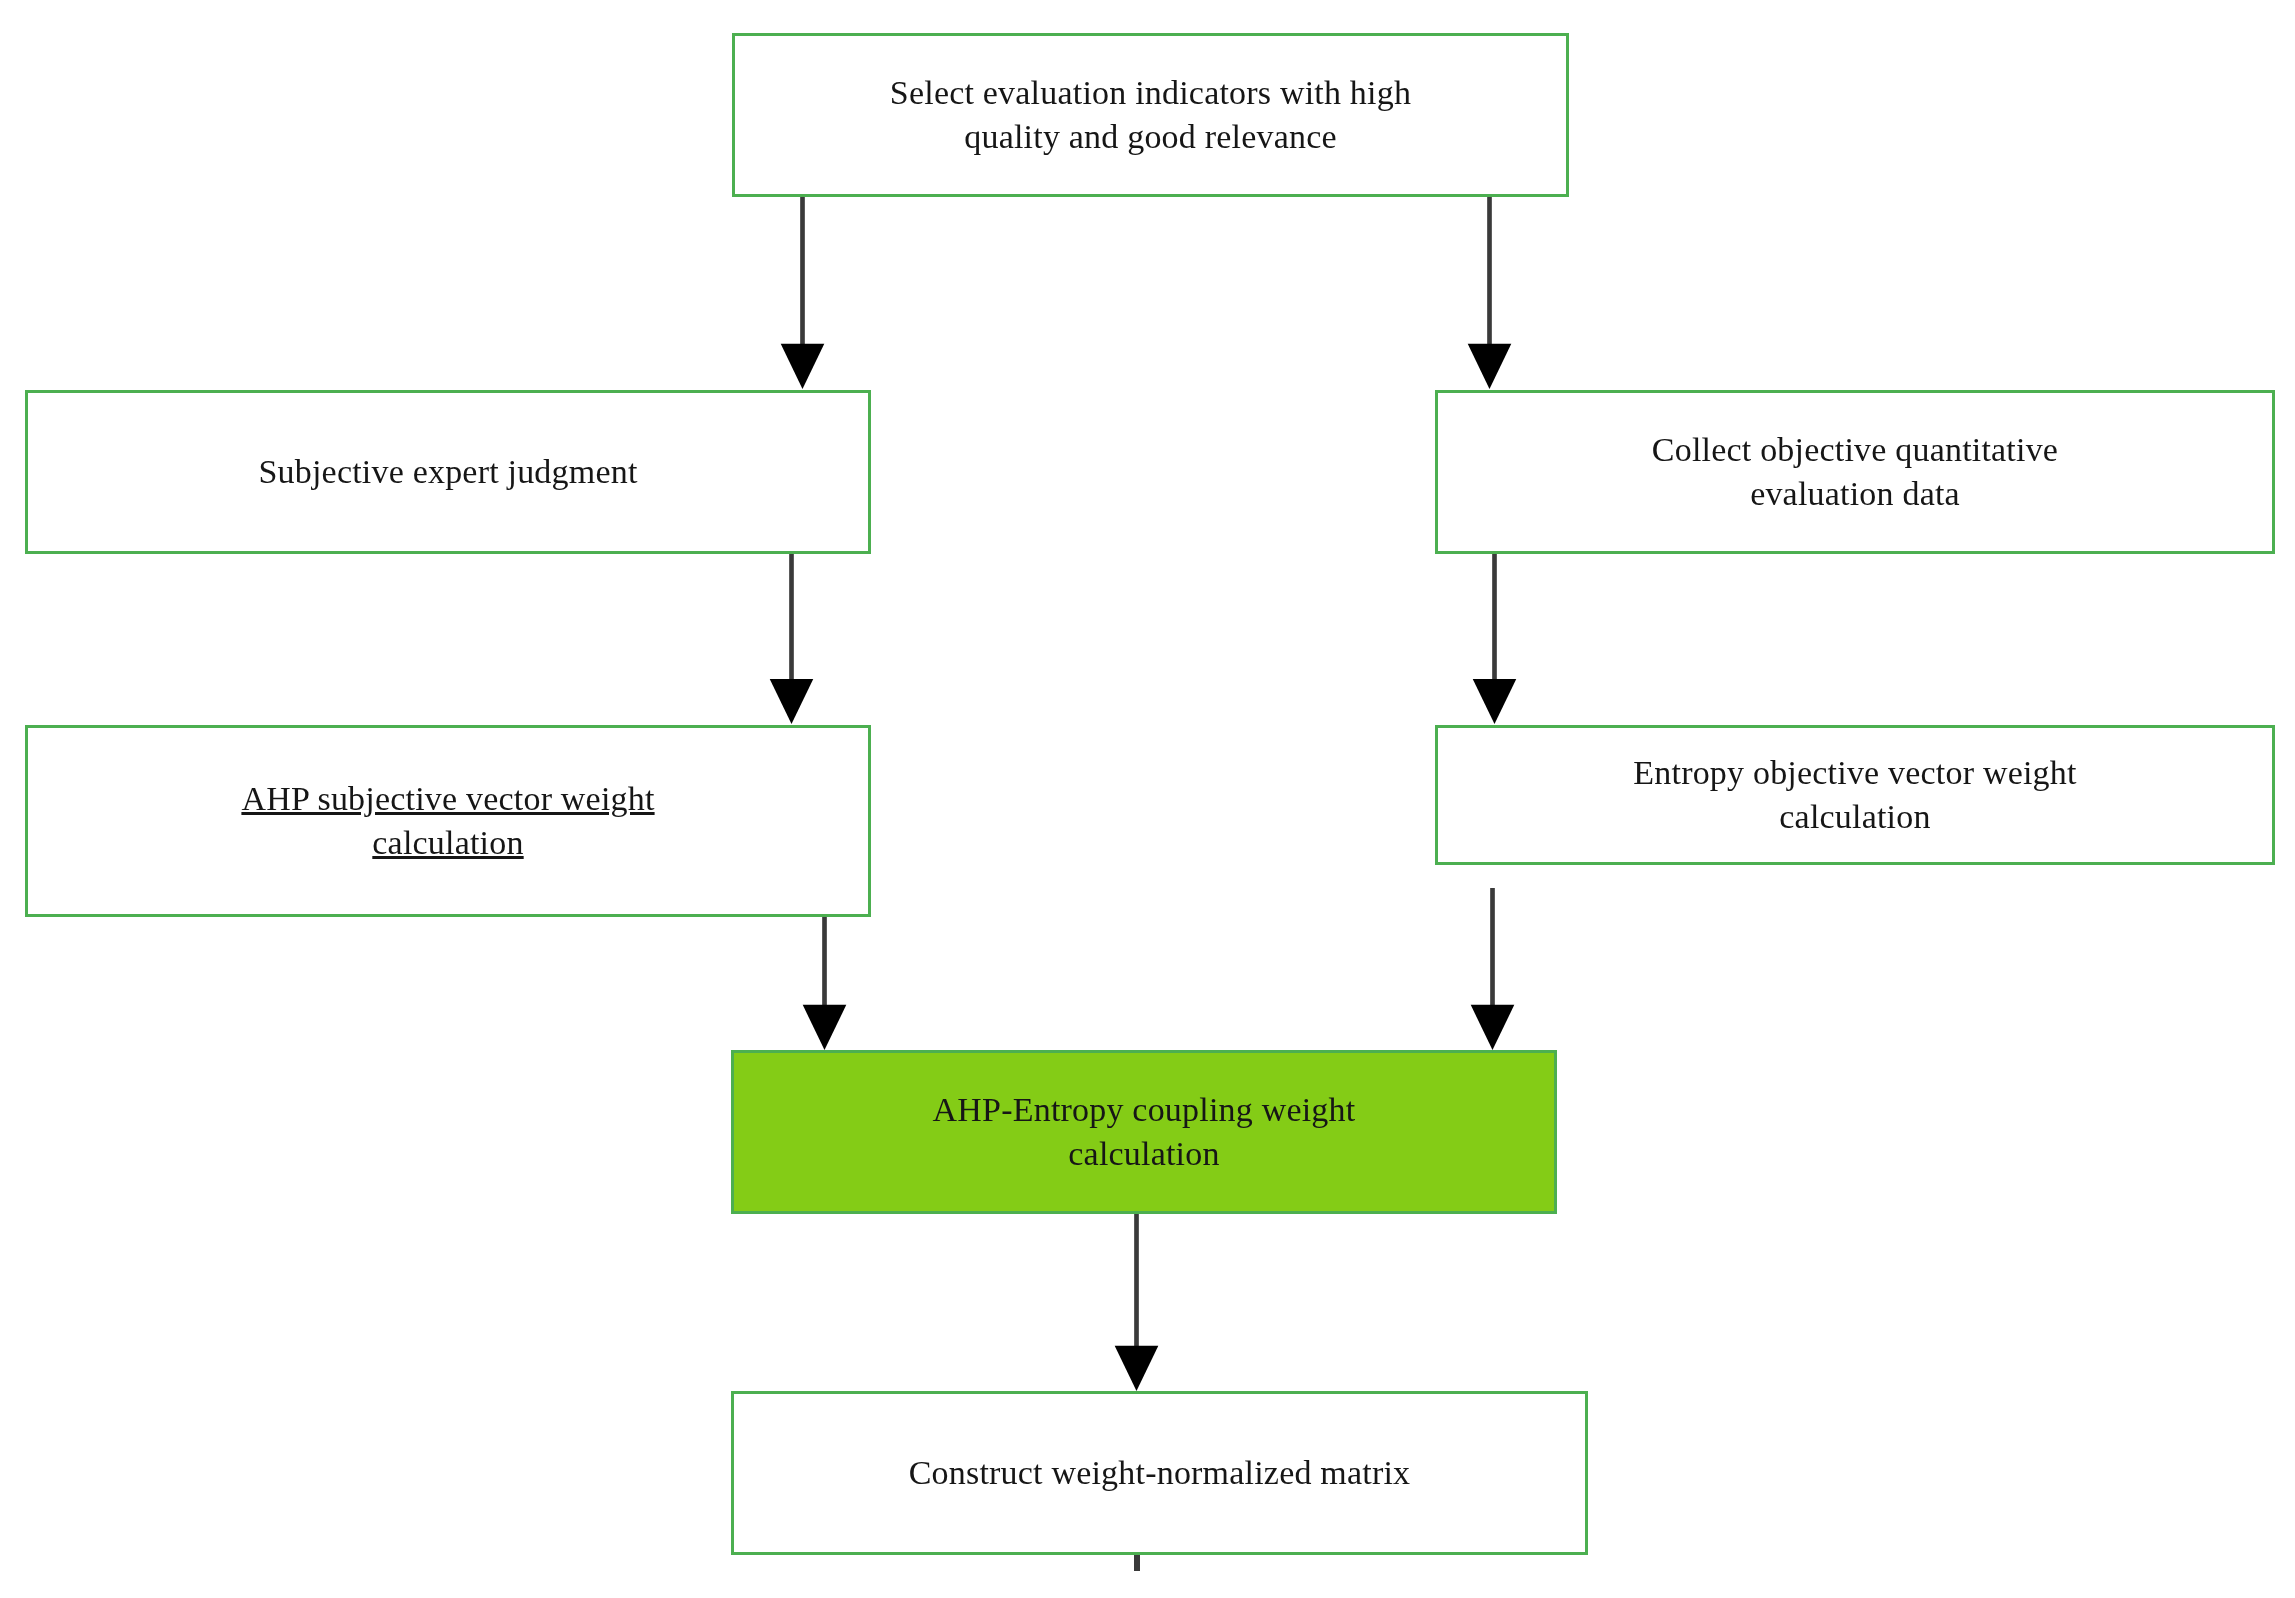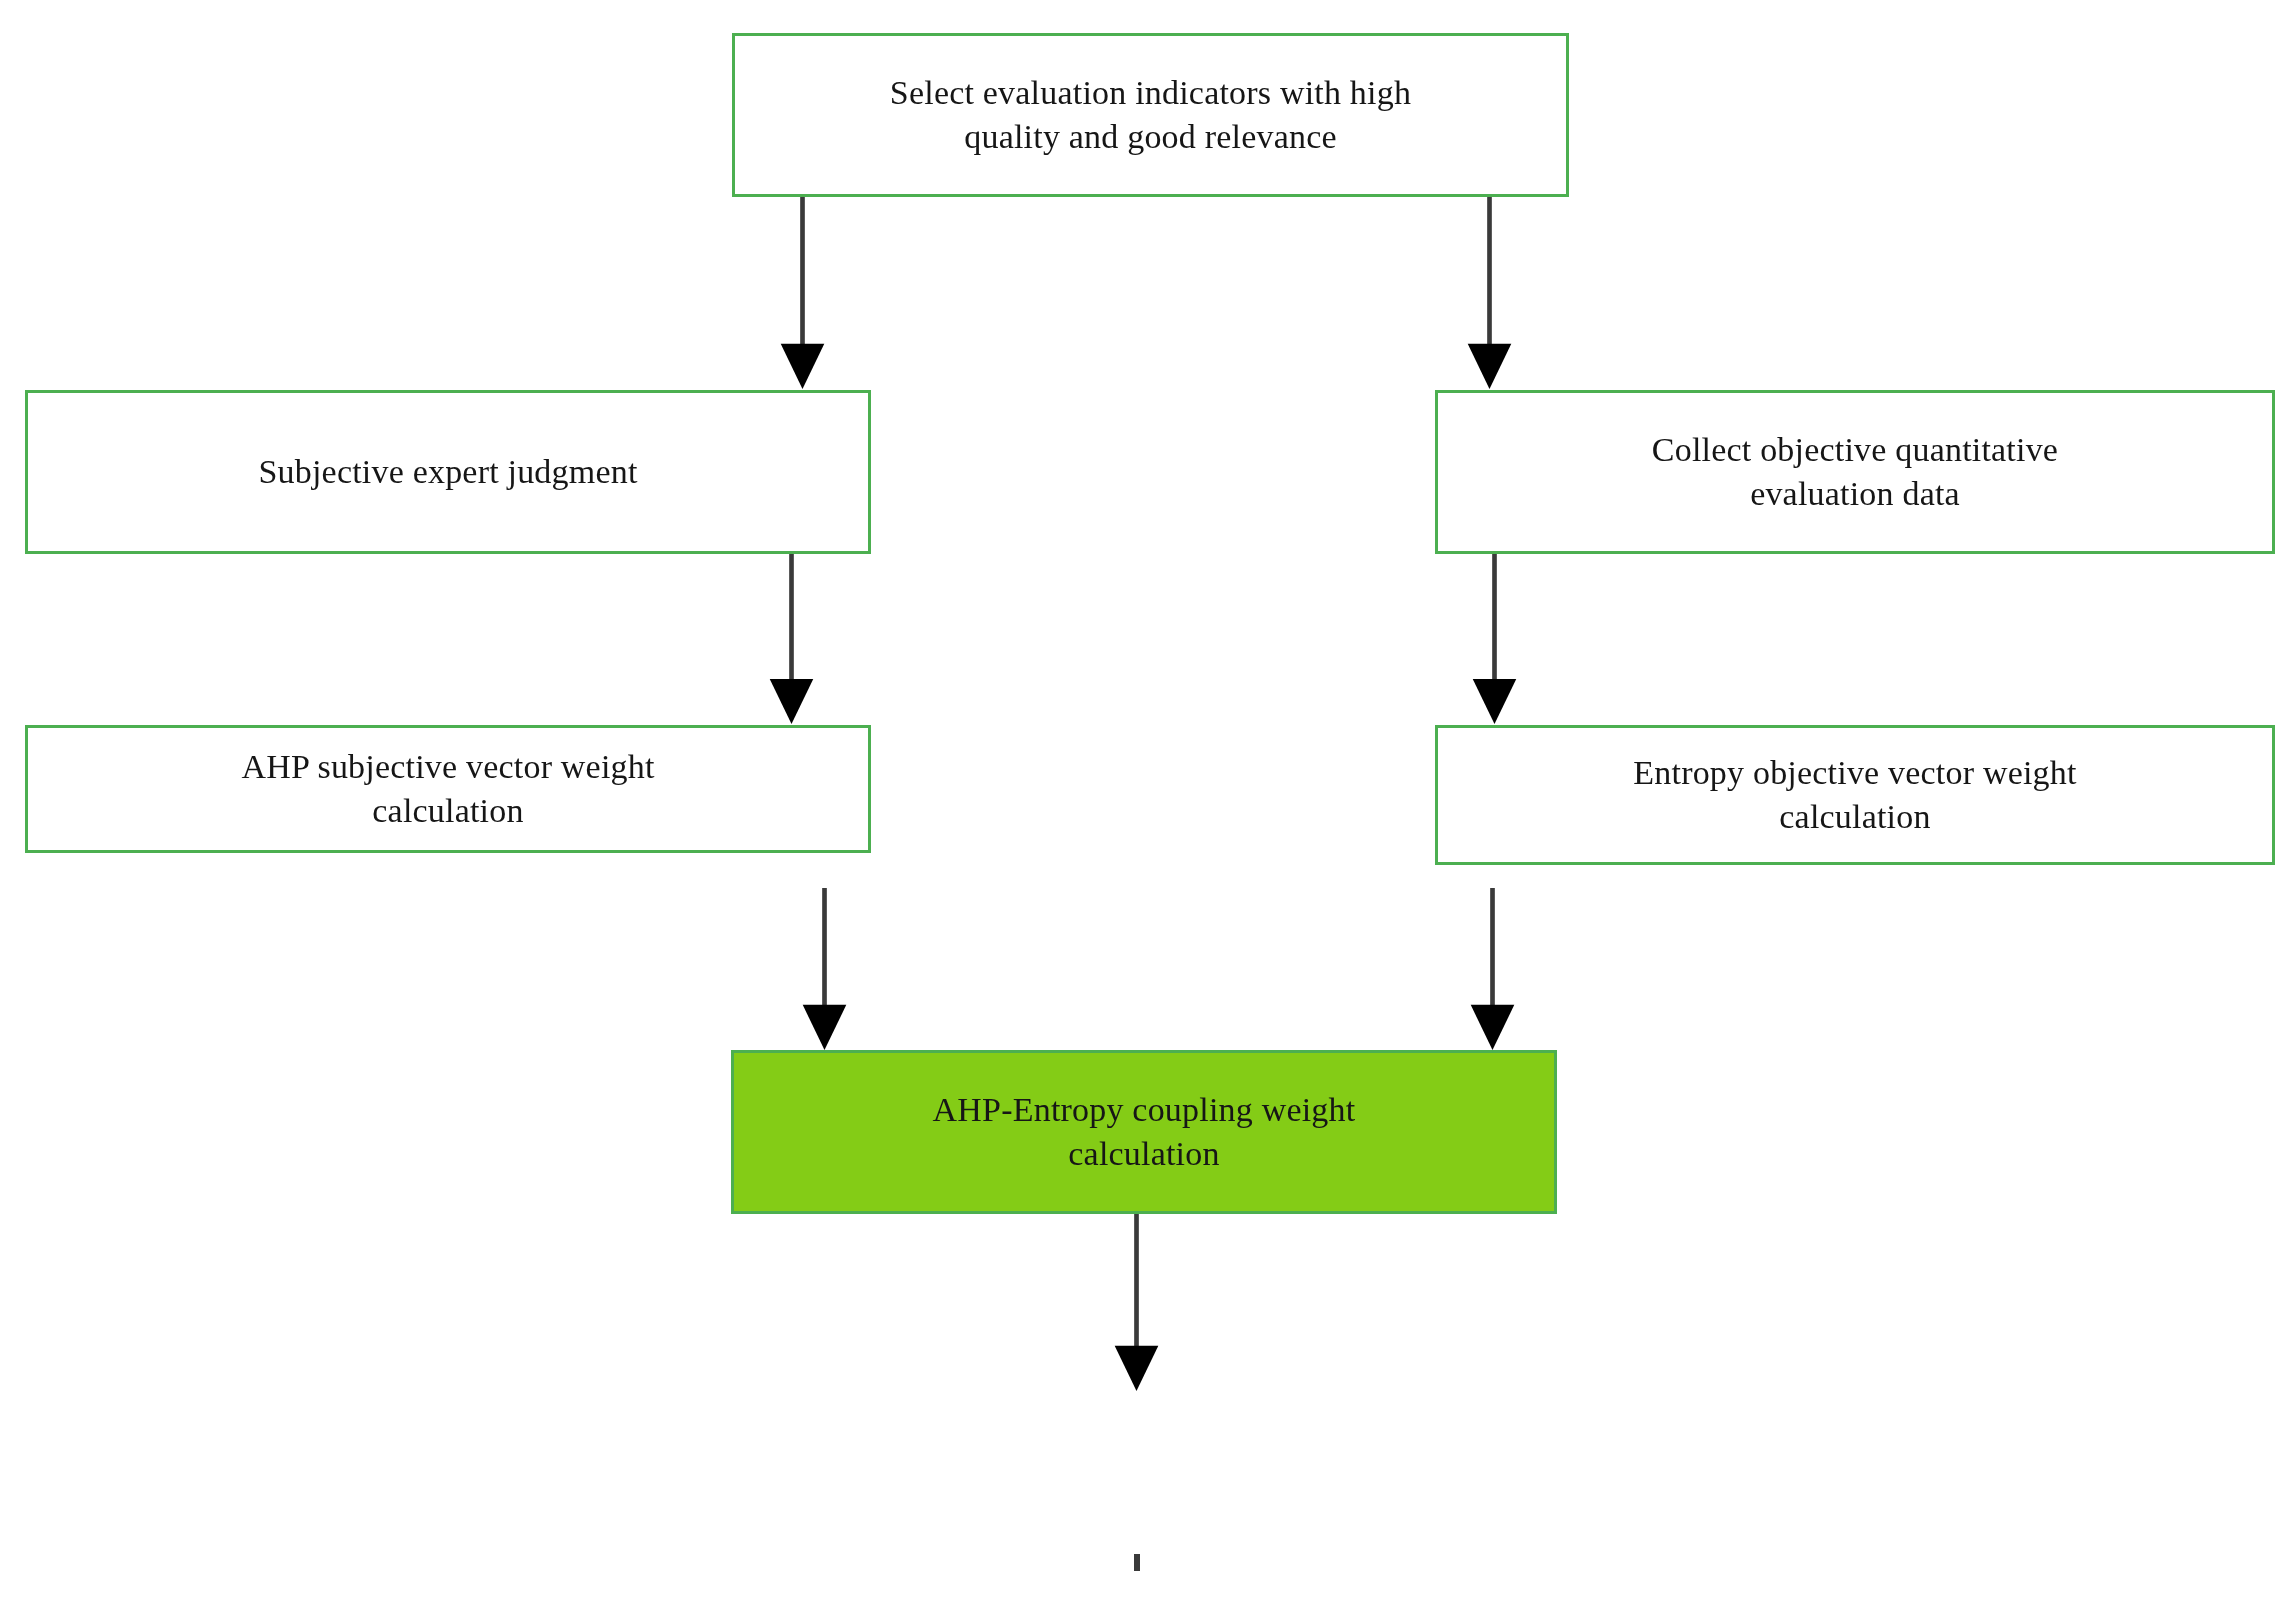--- a/index.html
+++ b/index.html
@@ -99,26 +99,29 @@
       <span class="node-label">Select evaluation indicators with high
 quality and good relevance</span>
     </div>
     <div class="node" style="left: 25px; top: 390px; width: 846px; height: 164px; border-color: rgb(76, 175, 80); background: rgb(255, 255, 255); color: rgb(22, 22, 22);">
       <span class="node-label">Subjective expert judgment</span>
     </div>
     <div class="node" style="left: 1435px; top: 390px; width: 840px; height: 164px; border-color: rgb(76, 175, 80); background: rgb(255, 255, 255); color: rgb(22, 22, 22);">
       <span class="node-label">Collect objective quantitative
 evaluation data</span>
     </div>
-    <div class="node" style="left: 25px; top: 725px; width: 846px; height: 128px; border-color: rgb(76, 175, 80); background: rgb(255, 255, 255); color: rgb(22, 22, 22);">
+    <div class="node" style="left: 25px; top: 725px; width: 846px; height: 192px; border-color: rgb(76, 175, 80); background: rgb(255, 255, 255); color: rgb(22, 22, 22); text-decoration: underline;">
       <span class="node-label">AHP subjective vector weight
 calculation</span>
     </div>
     <div class="node" style="left: 1435px; top: 725px; width: 840px; height: 140px; border-color: rgb(76, 175, 80); background: rgb(255, 255, 255); color: rgb(22, 22, 22);">
       <span class="node-label">Entropy objective vector weight
 calculation</span>
     </div>
     <div class="node" style="left: 731px; top: 1050px; width: 826px; height: 164px; border-color: rgb(76, 175, 80); background: #84cc16; color: rgb(22, 22, 22);">
       <span class="node-label">AHP-Entropy coupling weight
 calculation</span>
     </div>
+    <div class="node" style="left: 731px; top: 1391px; width: 857px; height: 164px; border-color: rgb(76, 175, 80); background: rgb(255, 255, 255); color: rgb(22, 22, 22);">
+      <span class="node-label">Construct weight-normalized matrix</span>
+    </div>
   </div>
 
 
 </body></html>

